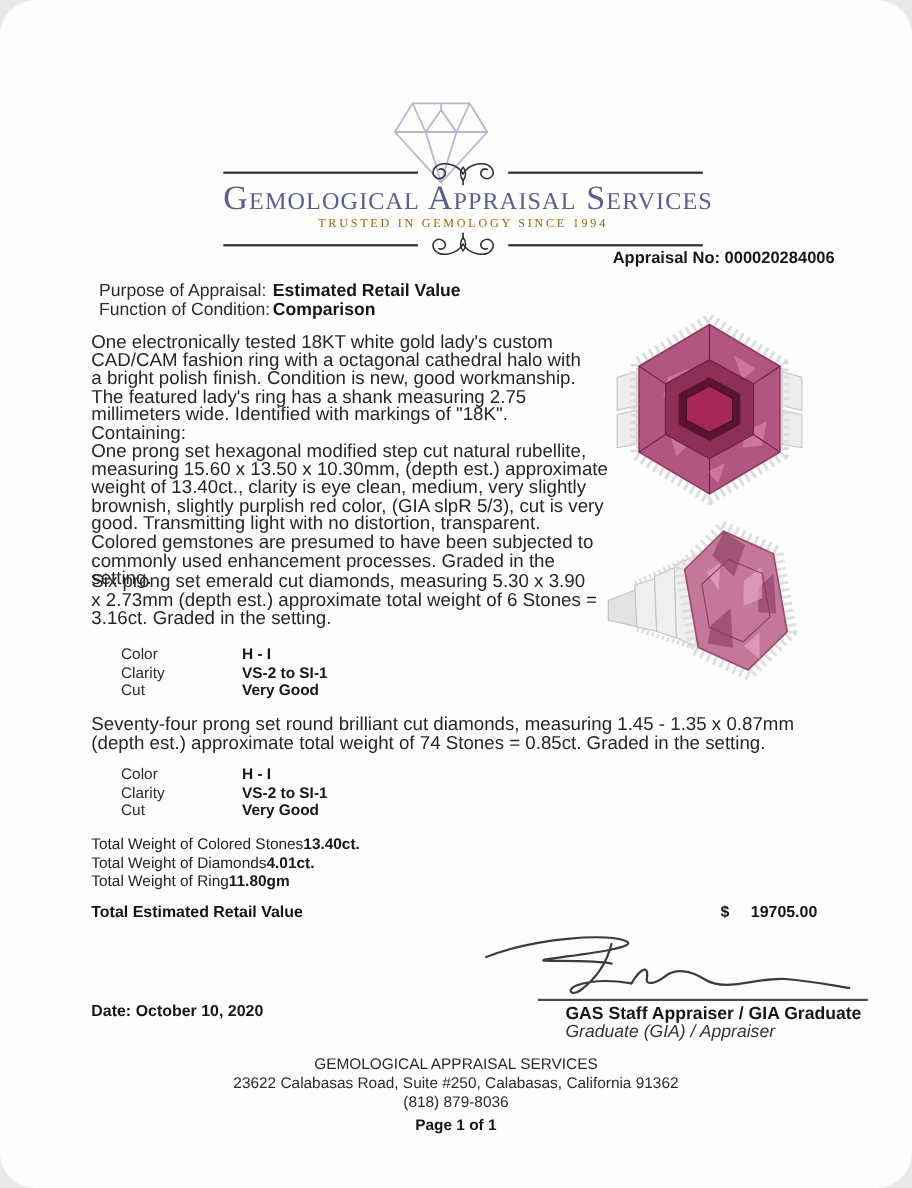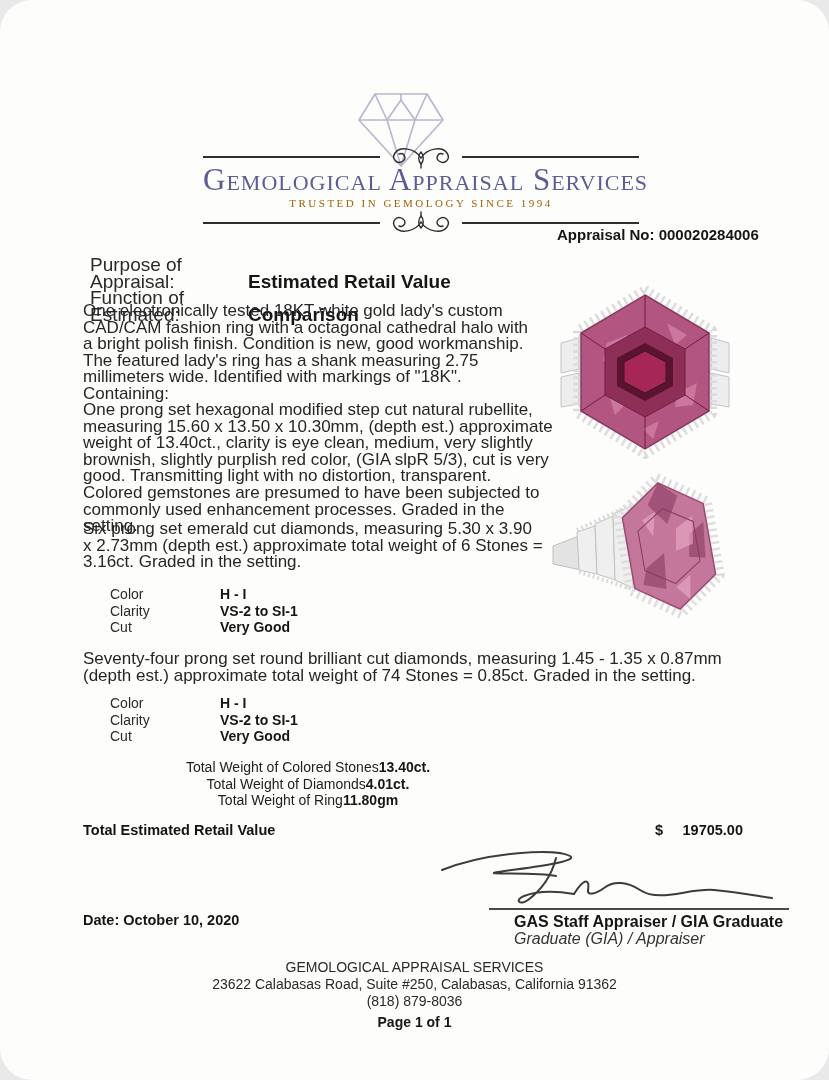--- a/index.html
+++ b/index.html
@@ -22,38 +22,38 @@
     color:#5d5d94;margin-top:-6px;line-height:1.0;white-space:nowrap;
   }
   .brand-tagline{
     text-align:center;font-family:"Liberation Serif","DejaVu Serif",serif;
     font-size:11px;letter-spacing:2.5px;color:#a16207;
     text-transform:uppercase;margin-top:2px;
   }
   .rule-row.bottom{margin-top:1px;}
   .appraisal-no{position:absolute;left:557px;top:226px;font-size:15px;font-weight:bold;color:#161616;}
   
-  .info-block{position:absolute;left:90px;top:257px;font-size:19px;line-height:16.5px;}
+  .info-block{position:absolute;left:90px;top:257px;font-size:16px;line-height:16.5px;}
   .info-label{display:inline-block;width:158px;color:#2a2a2a;}
   .info-value{font-weight:bold;color:#161616;}
   
   .para{position:absolute;margin:0;font-size:17px;line-height:16.6px;color:#262626;}
   .p1{left:83px;top:303px;width:452px;}
   .p2{left:83px;top:402px;width:472px;}
   .p3{left:83px;top:521px;width:460px;}
   .p4{left:83px;top:651px;width:648px;}
   
   .grade-table{position:absolute;left:110px;font-size:14px;line-height:16.6px;}
   .t1{top:586px;}
   .t2{top:695px;}
   .g-label{display:inline-block;width:110px;color:#2a2a2a;}
   .g-value{font-weight:bold;color:#161616;text-align:right;}
   
   .totals{position:absolute;left:83px;top:759px;width:450px;font-size:14px;line-height:16.6px;}
-  .tot-row{display:flex;justify-content:center;}
+  .tot-row{display:flex;justify-content:flex-start;}
   .tot-value{font-weight:bold;color:#161616;}
   .retail-label{position:absolute;left:83px;top:822px;font-size:14.5px;font-weight:bold;color:#131313;}
   .retail-amount{position:absolute;left:655px;top:822px;width:88px;display:flex;justify-content:space-between;font-size:14.5px;font-weight:bold;color:#131313;}
   
   .photo{position:absolute;}
   .photo-top{left:557px;top:283px;}
   .photo-side{left:551px;top:468px;}
   
   .sig-svg{position:absolute;left:428px;top:848px;}
   .sig-line{position:absolute;left:489px;top:908px;width:300px;height:2px;background:#4a4a4a;}
@@ -113,21 +113,21 @@
   <div class="appraisal-no">
     <span>Appraisal No:</span>
     <span>000020284006</span>
   </div>
 
   <div class="info-block">
     <div class="info-row">
       <span class="info-label">Purpose of Appraisal:</span><span class="info-value">Estimated Retail Value</span>
     </div>
     <div class="info-row">
-      <span class="info-label">Function of Estimated:</span><span class="info-value">Comparison</span>
+      <span class="info-label">Function of Condition:</span><span class="info-value">Comparison</span>
     </div>
   </div>
 
   <p class="para p1">One electronically tested 18KT white gold lady's custom CAD/CAM fashion ring with a octagonal cathedral halo with a bright polish finish. Condition is new, good workmanship. The featured lady's ring has a shank measuring 2.75 millimeters wide. Identified with markings of "18K".  Containing:</p>
   <p class="para p2">One prong set hexagonal modified step cut natural rubellite, measuring 15.60 x 13.50 x 10.30mm, (depth est.) approximate weight of 13.40ct., clarity is eye clean, medium, very slightly brownish, slightly purplish red color, (GIA slpR 5/3), cut is very good. Transmitting light with no distortion, transparent. Colored gemstones are presumed to have been subjected to commonly used enhancement processes. Graded in the setting.</p>
   <p class="para p3">Six prong set emerald cut diamonds, measuring 5.30 x 3.90 x 2.73mm (depth est.) approximate total weight of 6 Stones = 3.16ct. Graded in the setting.</p>
 
   <div class="grade-table t1">
     <div class="grade-row"><span class="g-label">Color</span><span class="g-value">H - I</span></div>
     <div class="grade-row"><span class="g-label">Clarity</span><span class="g-value">VS-2 to SI-1</span></div>

